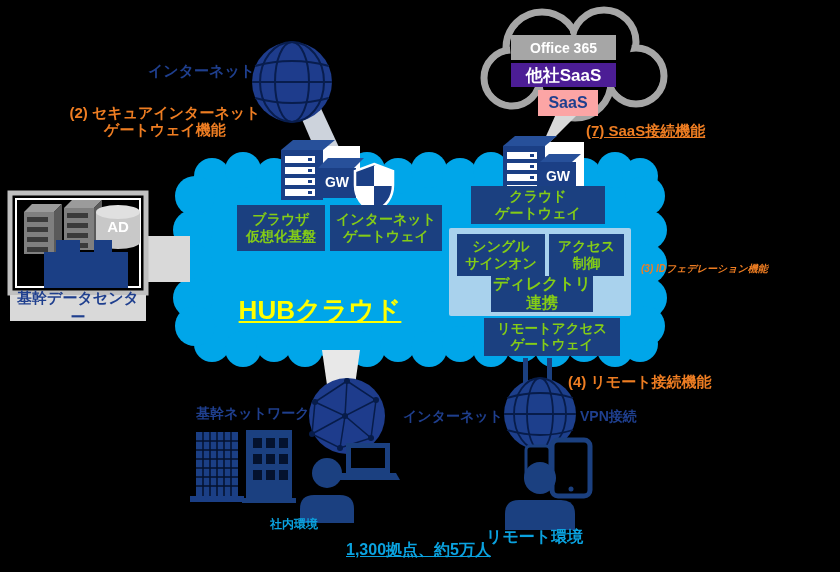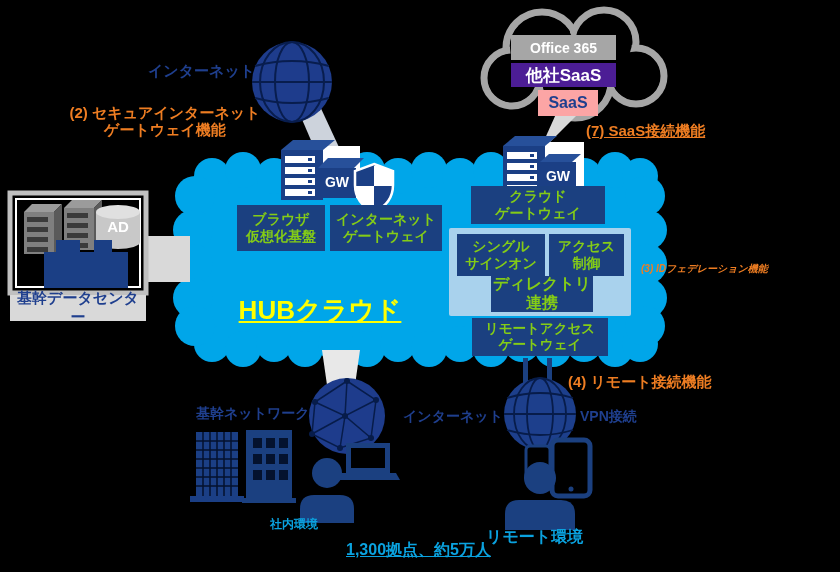--- a/index.html
+++ b/index.html
@@ -303,21 +303,21 @@
 
 <div class="ssoGroup">
   <div class="navybox" style="left:8px;top:6px;width:88px;height:42px;font-size:14px;">シングル
 サインオン</div>
   <div class="navybox" style="left:100px;top:6px;width:75px;height:42px;font-size:14px;">アクセス
 制御</div>
   <div class="navybox" style="left:42px;top:48px;width:102px;height:36px;font-size:16px;">ディレクトリ
 連携</div>
 </div>
 
-<div class="navybox" style="left:472px;top:318px;width:136px;height:38px;font-size:13.5px;">リモートアクセス
+<div class="navybox" style="left:484px;top:318px;width:136px;height:38px;font-size:13.5px;">リモートアクセス
 ゲートウェイ</div>
 
 <div class="lbl center" style="left:234px;top:281px;width:172px;height:36px;color:#FFFF00;font-size:26px;text-decoration:underline;margin-top:11px;">HUBクラウド</div>
 
 <div class="lbl navytext" style="left:196px;top:405px;font-size:14px;white-space:nowrap;">基幹ネットワーク</div>
 <div class="lbl navytext" style="left:403px;top:408px;font-size:14px;white-space:nowrap;">インターネット</div>
 <div class="lbl navytext" style="left:580px;top:408px;font-size:14px;white-space:nowrap;">VPN接続</div>
 
 <div class="lbl brightblue" style="left:270px;top:516px;font-size:12px;white-space:nowrap;">社内環境</div>
 <div class="lbl brightblue" style="left:486px;top:527px;font-size:16px;white-space:nowrap;">リモート環境</div>

